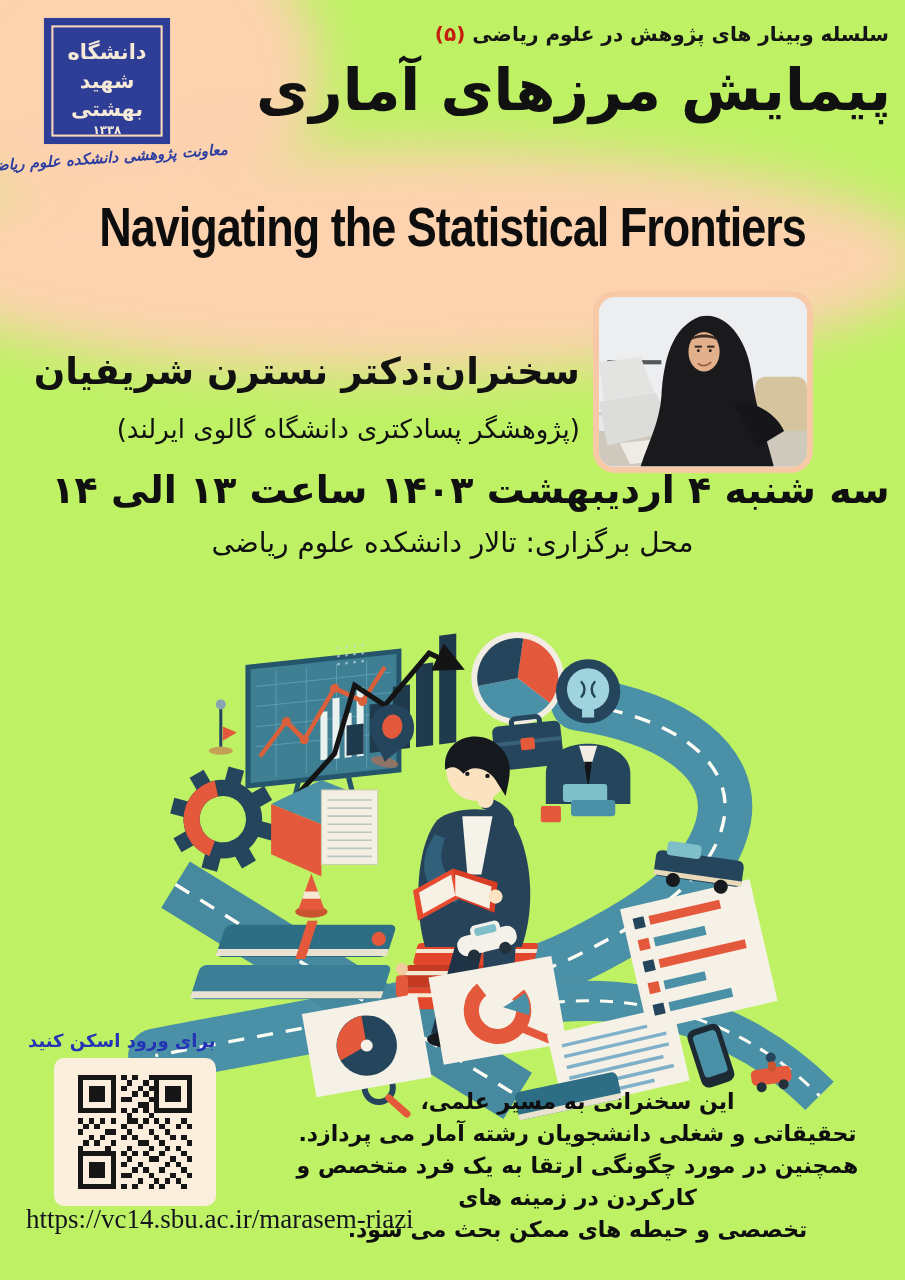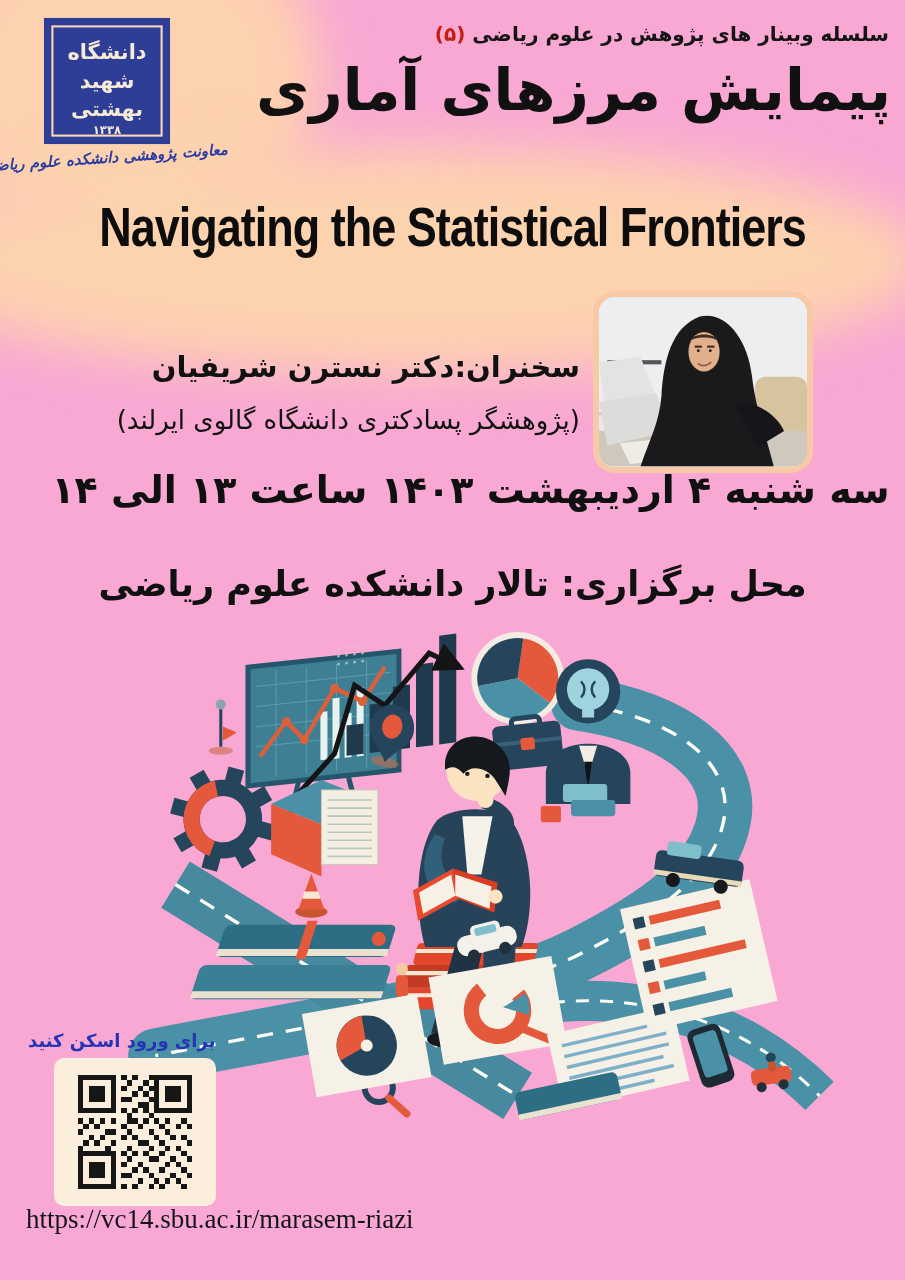--- a/index.html
+++ b/index.html
@@ -1,34 +1,34 @@
 <!DOCTYPE html>
 <html lang="fa"><head>
 <meta charset="utf-8">
 <style>
   html,body{margin:0;padding:0;}
   body{width:905px;height:1280px;overflow:hidden;background:#f7a57e;font-family:"DejaVu Sans",sans-serif;}
-  .poster{position:relative;width:905px;height:1280px;background:#f9a8d4;overflow:hidden;}
+  .poster{position:relative;width:905px;height:1280px;background:#bef264;overflow:hidden;}
   .blob{position:absolute;border-radius:50%;background:#fdd2af;filter:blur(26px);z-index:0;}
   .blob-a{left:-70px;top:-95px;width:390px;height:340px;}
   .blob-b{left:-110px;top:148px;width:1040px;height:225px;}
   .layer{position:absolute;z-index:2;}
   .rtl{direction:rtl;unicode-bidi:isolate;}
   .series-title{top:22px;right:16px;font-size:20px;font-weight:bold;color:#151515;white-space:nowrap;}
   .series-title .num{color:#c41f0e;}
   .logo-box{left:42px;top:16px;width:130px;height:130px;}
   .logo-caption{left:8px;top:148px;width:220px;text-align:center;font-size:15px;font-weight:bold;font-style:italic;color:#2b3da0;transform:rotate(-4deg);white-space:nowrap;}
   .title-fa{top:56px;left:215px;right:14px;font-size:58px;font-weight:bold;color:#111;white-space:nowrap;}
   .title-en{top:196px;left:0;right:0;text-align:center;font-family:"Liberation Sans",sans-serif;font-size:45px;font-weight:bold;letter-spacing:-1px;color:#0d0d0d;transform:scaleY(1.22);transform-origin:top center;white-space:nowrap;}
   .photo-frame{left:593px;top:291px;width:208px;height:170px;border:6px solid #f8c9a6;border-radius:22px;overflow:hidden;background:#e8e9eb;}
   .speaker-block{top:350px;right:325px;text-align:right;color:#111;}
-  .speaker-name{font-size:29px;font-weight:bold;white-space:nowrap;}
+  .speaker-name{font-size:37px;font-weight:bold;white-space:nowrap;}
   .speaker-affil{margin-top:21px;font-size:26px;font-weight:normal;white-space:nowrap;}
   .datetime{top:468px;left:0;right:0;text-align:center;font-size:38px;font-weight:bold;color:#101010;white-space:nowrap;padding-left:36px;}
-  .venue{top:564px;left:0;right:0;text-align:center;font-size:35px;font-weight:bold;color:#101010;white-space:nowrap;}
+  .venue{top:526px;left:0;right:0;text-align:center;font-size:28px;font-weight:normal;color:#101010;white-space:nowrap;}
   .mode{top:584px;left:0;right:0;text-align:center;font-size:28px;font-weight:bold;color:#101010;white-space:nowrap;}
   .illustration{left:95px;top:622px;width:795px;height:505px;z-index:1;}
   .qr-caption{left:28px;top:1030px;width:190px;text-align:left;font-size:18px;font-weight:bold;color:#2335b5;white-space:nowrap;}
   .qr-panel{left:54px;top:1058px;width:162px;height:148px;background:#fbeedd;border-radius:10px;display:flex;align-items:center;justify-content:center;z-index:3;}
   .url-line{left:26px;top:1204px;font-family:"Liberation Serif",serif;font-size:27px;color:#14141f;white-space:nowrap;}
   .description{top:1086px;left:255px;width:645px;text-align:center;font-size:22px;font-weight:bold;color:#0e0e0e;line-height:32px;z-index:3;}
 </style>
 </head>
 <body>
 
@@ -395,15 +395,21 @@
       M8 14h1v1H8zM10 14h1v1h-1zM12 14h1v1h-1zM15 14h1v1h-1zM19 14h1v1h-1z
       M9 15h1v1H9zM13 15h1v1h-1zM14 15h1v1h-1zM17 15h1v1h-1zM20 15h1v1h-1z
       M8 16h1v1H8zM11 16h1v1h-1zM16 16h1v1h-1zM18 16h1v1h-1z
       M10 17h1v1h-1zM12 17h1v1h-1zM15 17h1v1h-1zM19 17h1v1h-1z
       M8 18h1v1H8zM9 18h1v1H9zM13 18h1v1h-1zM17 18h1v1h-1zM20 18h1v1h-1z
       M11 19h1v1h-1zM14 19h1v1h-1zM16 19h1v1h-1zM18 19h1v1h-1z
       M8 20h1v1H8zM10 20h1v1h-1zM13 20h1v1h-1zM15 20h1v1h-1zM19 20h1v1h-1z"></path>
     </svg>
   </div>
 
+  <div class="layer description rtl">
+    <div>این سخنرانی به مسیر علمی،</div>
+    <div>تحقیقاتی و شغلی دانشجویان رشته آمار می پردازد.</div>
+    <div>همچنین در مورد چگونگی ارتقا به یک فرد متخصص و کارکردن در زمینه های</div>
+    <div>تخصصی و حیطه های ممکن بحث می شود.</div>
+  </div>
 
   <div class="layer url-line">https://vc14.sbu.ac.ir/marasem-riazi</div>
 </div>
 
 </body></html>

